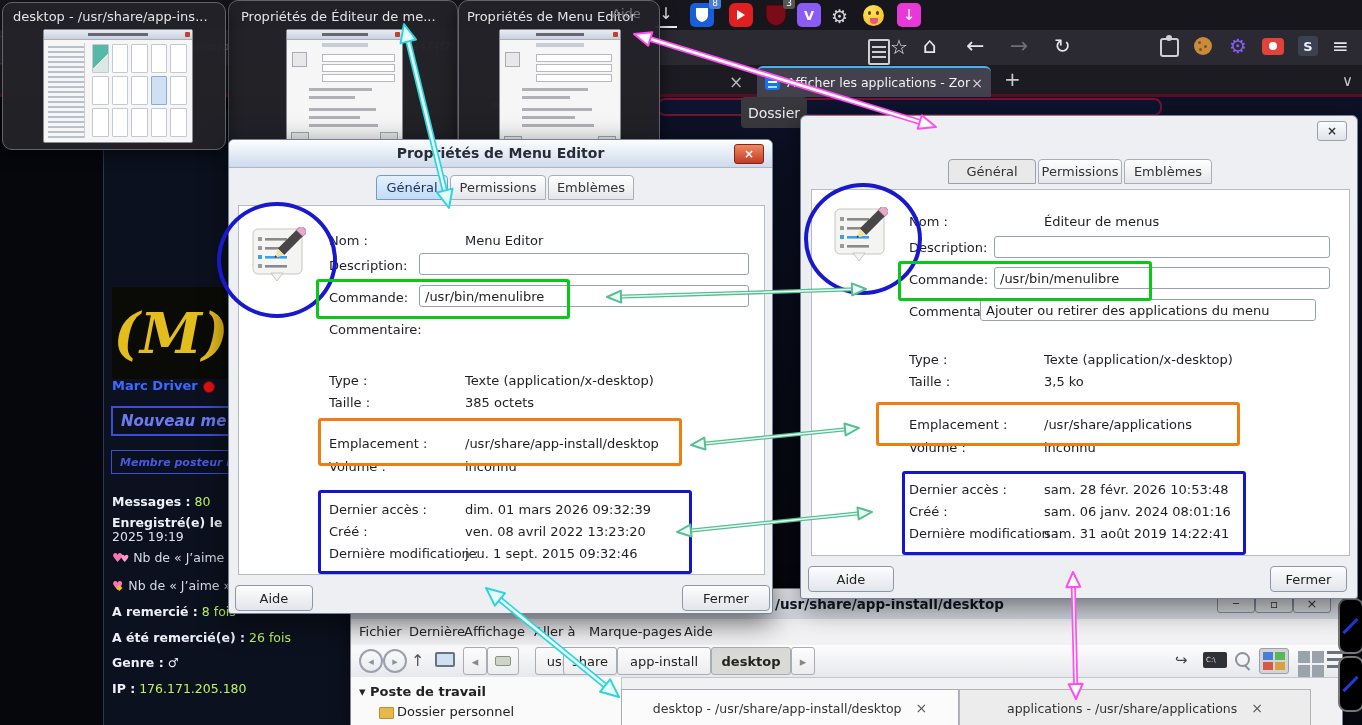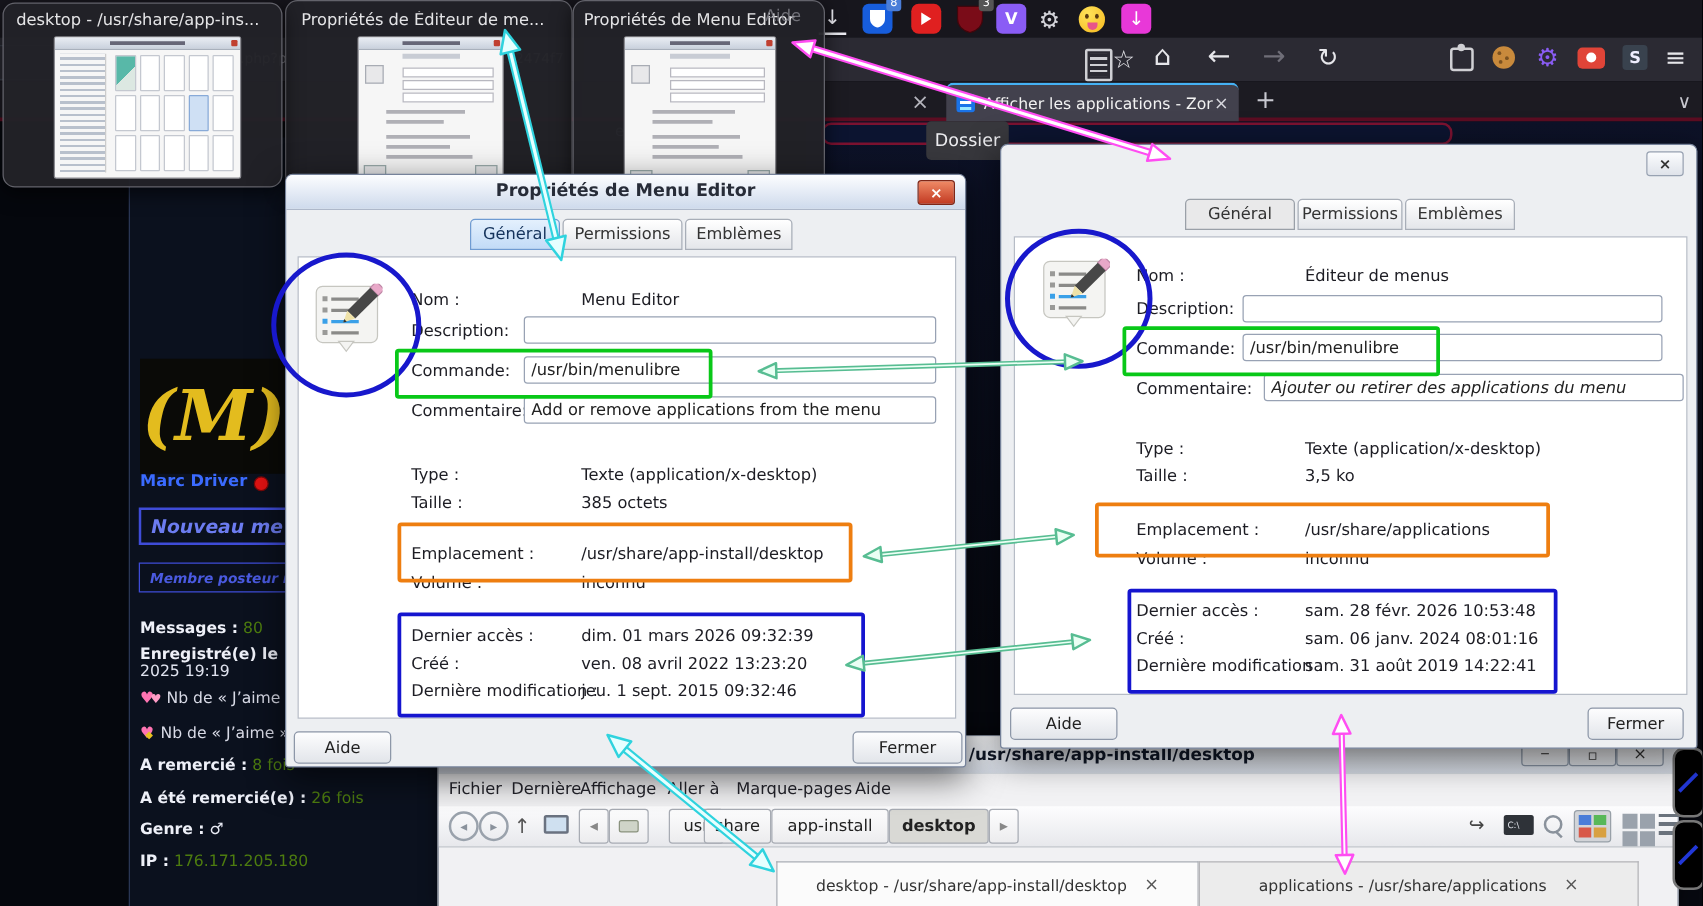--- a/index.html
+++ b/index.html
@@ -71,21 +71,21 @@
          background:linear-gradient(#fdfdfe,#ececee);font-size:13px;color:#222;
          display:flex;align-items:center;justify-content:center}
   .crumb.act{background:#d9d9d5;font-weight:bold}
   .navic{position:absolute;top:4px;width:20px;height:20px;border-radius:50%;border:2px solid #9aa2ac;
          color:#8a929c;display:flex;align-items:center;justify-content:center;font-size:11px}
   .fm-tab{position:absolute;top:0;height:37px;font-size:12.5px;color:#333;
           display:flex;align-items:center;justify-content:center;gap:14px}
   .viewbox{position:absolute;top:3px;display:grid;grid-template-columns:1fr 1fr;gap:2px;padding:3px}
   
   .fl{font-weight:bold;color:#eef0f8}
-  .fv{color:#4d7c0f}
+  .fv{color:#bef264}
   .forum-line{position:absolute;font-size:12.5px;white-space:nowrap}
   .fbtn{position:absolute;border:2px solid #3f4cd8;background:rgba(10,14,30,.4);color:#6c7cf0;
         font-style:italic;font-weight:bold;display:flex;align-items:center;padding-left:8px;white-space:nowrap;overflow:hidden}
 </style>
 </head>
 <body>
 
 <div id="stage">
 
   <div class="strip" style="top:0;height:30px;background:#17161d"></div>
@@ -332,20 +332,25 @@
           <i style="background:#d85848"></i>
           <i style="background:#d8a040"></i>
         </div>
       <div class="viewbox" style="left:944px;width:26px;height:26px">
         <i style="background:#9aa2ac"></i>
           <i style="background:#9aa2ac"></i>
           <i style="background:#9aa2ac"></i>
           <i style="background:#9aa2ac"></i>
         </div>
       <div class="abs" style="left:976px;top:6px;width:20px;height:18px;background:repeating-linear-gradient(to bottom,#6a727c 0 3px,transparent 3px 7px)"></div>
+    </div>
+    <div class="abs" style="left:0;top:88px;width:270px;height:49px;background:#fafafa;border-right:1px solid #c2c6cc">
+      <span class="abs nw" style="left:8px;top:7px;font-size:13px;font-weight:bold;color:#222"><span>▾</span> <span>Poste de travail</span></span>
+      <div class="abs" style="left:28px;top:30px;width:13px;height:10px;background:#e8b84a;border:1px solid #b8903a;border-radius:1px"></div>
+      <span class="abs nw" style="left:46px;top:27px;font-size:13px;color:#222">Dossier personnel</span>
     </div>
     <div class="fm-tab" style="left:270px;top:100px;width:338px;height:37px;background:#fbfbfb;border:1px solid #a8acb4;border-bottom:none;box-sizing:border-box">
       <span>desktop - /usr/share/app-install/desktop</span>
       <span style="color:#555;font-size:14px">×</span>
     </div>
     <div class="fm-tab" style="left:608px;top:100px;width:352px;height:37px;background:#ececec;border:1px solid #b4b4b8;border-bottom:none;box-sizing:border-box">
       <span>applications - /usr/share/applications</span>
       <span style="color:#555;font-size:14px">×</span>
     </div>
   </div>
@@ -385,21 +390,21 @@
           </g>
       </svg>
     </div>
     <span class="lbl" style="left:108px;top:98px">Nom :</span>
     <span class="val" style="left:243px;top:98px">Éditeur de menus</span>
     <span class="lbl" style="left:108px;top:124px">Description:</span>
     <input class="inp" style="left: 193px; top: 120px; width: 324px;" value="">
     <span class="lbl" style="left:108px;top:156px">Commande:</span>
     <input class="inp" style="left: 193px; top: 151px; width: 324px;" value="/usr/bin/menulibre">
     <span class="lbl" style="left:108px;top:188px">Commentaire:</span>
-    <input class="inp" style="left: 210px; top: 183px; width: 324px; font-style: italic;" value="Ajouter ou retirer des applications du menu">
+    <input class="inp" style="left: 179px; top: 183px; width: 324px;" value="Ajouter ou retirer des applications du menu">
     <span class="lbl" style="left:108px;top:236px">Type :</span>
     <span class="val" style="left:243px;top:236px">Texte (application/x-desktop)</span>
     <span class="lbl" style="left:108px;top:258px">Taille :</span>
     <span class="val" style="left:243px;top:258px">3,5 ko</span>
     <span class="lbl" style="left:108px;top:301px">Emplacement :</span>
     <span class="val" style="left:243px;top:301px">/usr/share/applications</span>
     <span class="lbl" style="left:108px;top:324px">Volume :</span>
     <span class="val" style="left:243px;top:324px">inconnu</span>
     <span class="lbl" style="left:108px;top:366px">Dernier accès :</span>
     <span class="val" style="left:243px;top:366px">sam. 28 févr. 2026 10:53:48</span>
@@ -444,21 +449,20 @@
           </g>
       </svg>
     </div>
     <span class="lbl" style="left:100px;top:93px">Nom :</span>
     <span class="val" style="left:236px;top:93px">Menu Editor</span>
     <span class="lbl" style="left:100px;top:118px">Description:</span>
     <input class="inp" style="left: 190px; top: 113px; width: 318px;" value="">
     <span class="lbl" style="left:100px;top:150px">Commande:</span>
     <input class="inp" style="left: 190px; top: 145px; width: 318px;" value="/usr/bin/menulibre">
     <span class="lbl" style="left:100px;top:182px">Commentaire:</span>
-    <input class="inp" style="left: 190px; top: 177px; width: 318px;" value="Add or remove applications from the menu">
     <span class="lbl" style="left:100px;top:233px">Type :</span>
     <span class="val" style="left:236px;top:233px">Texte (application/x-desktop)</span>
     <span class="lbl" style="left:100px;top:255px">Taille :</span>
     <span class="val" style="left:236px;top:255px">385 octets</span>
     <span class="lbl" style="left:100px;top:296px">Emplacement :</span>
     <span class="val" style="left:236px;top:296px">/usr/share/app-install/desktop</span>
     <span class="lbl" style="left:100px;top:319px">Volume :</span>
     <span class="val" style="left:236px;top:319px">inconnu</span>
     <span class="lbl" style="left:100px;top:362px">Dernier accès :</span>
     <span class="val" style="left:236px;top:362px">dim. 01 mars 2026 09:32:39</span>

